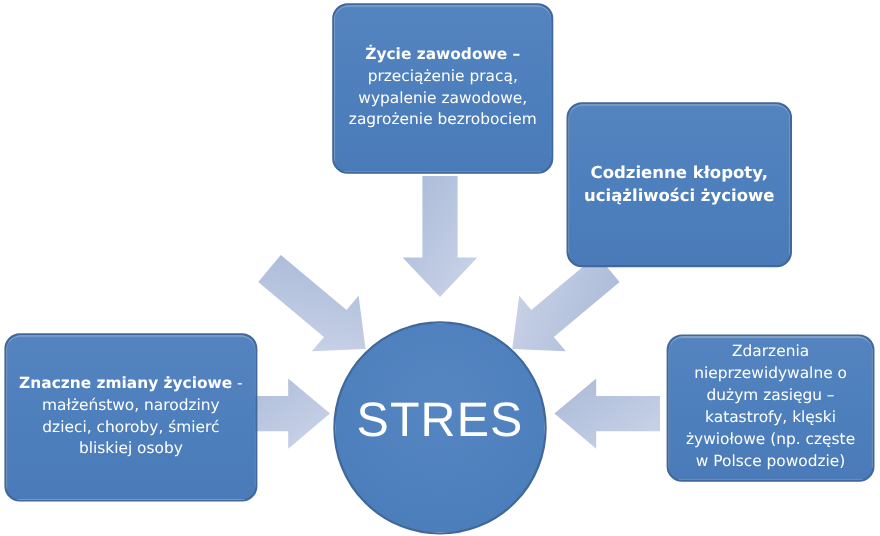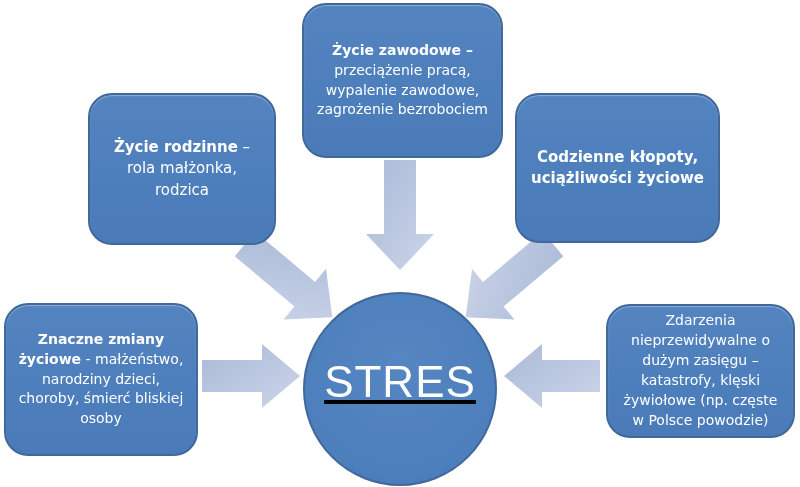--- a/index.html
+++ b/index.html
@@ -20,51 +20,50 @@
     left: 0;
     top: 0;
     width: 800px;
     height: 487px;
   }
   .box {
     position: absolute;
     box-sizing: border-box;
     background: linear-gradient(180deg, #5484c0 0%, #4d7fbc 55%, #4a7bb8 100%);
     border: 2px solid #40689b;
-    border-radius: 24px;
+    border-radius: 14px;
     color: #ffffff;
     display: flex;
     align-items: center;
     justify-content: flex-start;
     text-align: center;
     font-size: 14px;
     line-height: 1.42;
     padding: 16px 9px;
     box-shadow: inset 0 1px 1px rgba(255,255,255,0.35);
   }
   .box .bold-part { font-weight: bold; }
   .box-work    { left: 302px; top: 3px;   width: 201px; height: 155px; }
   .box-family  { left: 88px;  top: 93px;  width: 188px; height: 152px; font-size: 15px; }
   .box-daily   { left: 515px; top: 93px;  width: 205px; height: 150px; font-size: 15px; }
-  .box-changes { left: 4px;   top: 303px; width: 194px; height: 153px; }
+  .box-changes { left: 4px;   top: 303px; width: 230px; height: 153px; }
   .box-events  { left: 606px; top: 304px; width: 189px; height: 134px; }
   .circle {
     position: absolute;
     left: 303px;
     top: 292px;
     width: 194px;
     height: 194px;
     box-sizing: border-box;
     border-radius: 50%;
     background: radial-gradient(circle at 50% 38%, #5586c2 0%, #4d7fbc 70%, #4879b5 100%);
     border: 2px solid #40689b;
     display: flex;
     align-items: center;
     justify-content: center;
-    text-decoration: underline;
   }
   .circle-label {
     color: #ffffff;
     font-family: "Liberation Sans", sans-serif;
     font-size: 44px;
     font-weight: 400;
     letter-spacing: 1px;
     padding-bottom: 14px;
   }
 </style>
@@ -89,23 +88,20 @@
 
     <polygon fill="url(#arrowGrad)" points="202,360 262,360 262,344 300,376 262,408 262,392 202,392"></polygon>
 
     <polygon fill="url(#arrowGrad)" points="600,360 542,360 542,344 504,376 542,408 542,392 600,392"></polygon>
   </svg>
 
   <div class="box box-work">
     <div><span class="bold-part">Życie zawodowe –</span><span> przeciążenie pracą, wypalenie zawodowe, zagrożenie bezrobociem</span></div>
   </div>
 
-  <div class="box box-family">
-    <div><span class="bold-part">Życie rodzinne</span><span> – rola małżonka, rodzica</span></div>
-  </div>
 
   <div class="box box-daily">
     <div><span class="bold-part">Codzienne kłopoty, uciążliwości życiowe</span><span></span></div>
   </div>
 
   <div class="box box-changes">
     <div><span class="bold-part">Znaczne zmiany życiowe</span><span> - małżeństwo, narodziny dzieci, choroby, śmierć bliskiej osoby</span></div>
   </div>
 
   <div class="box box-events">

